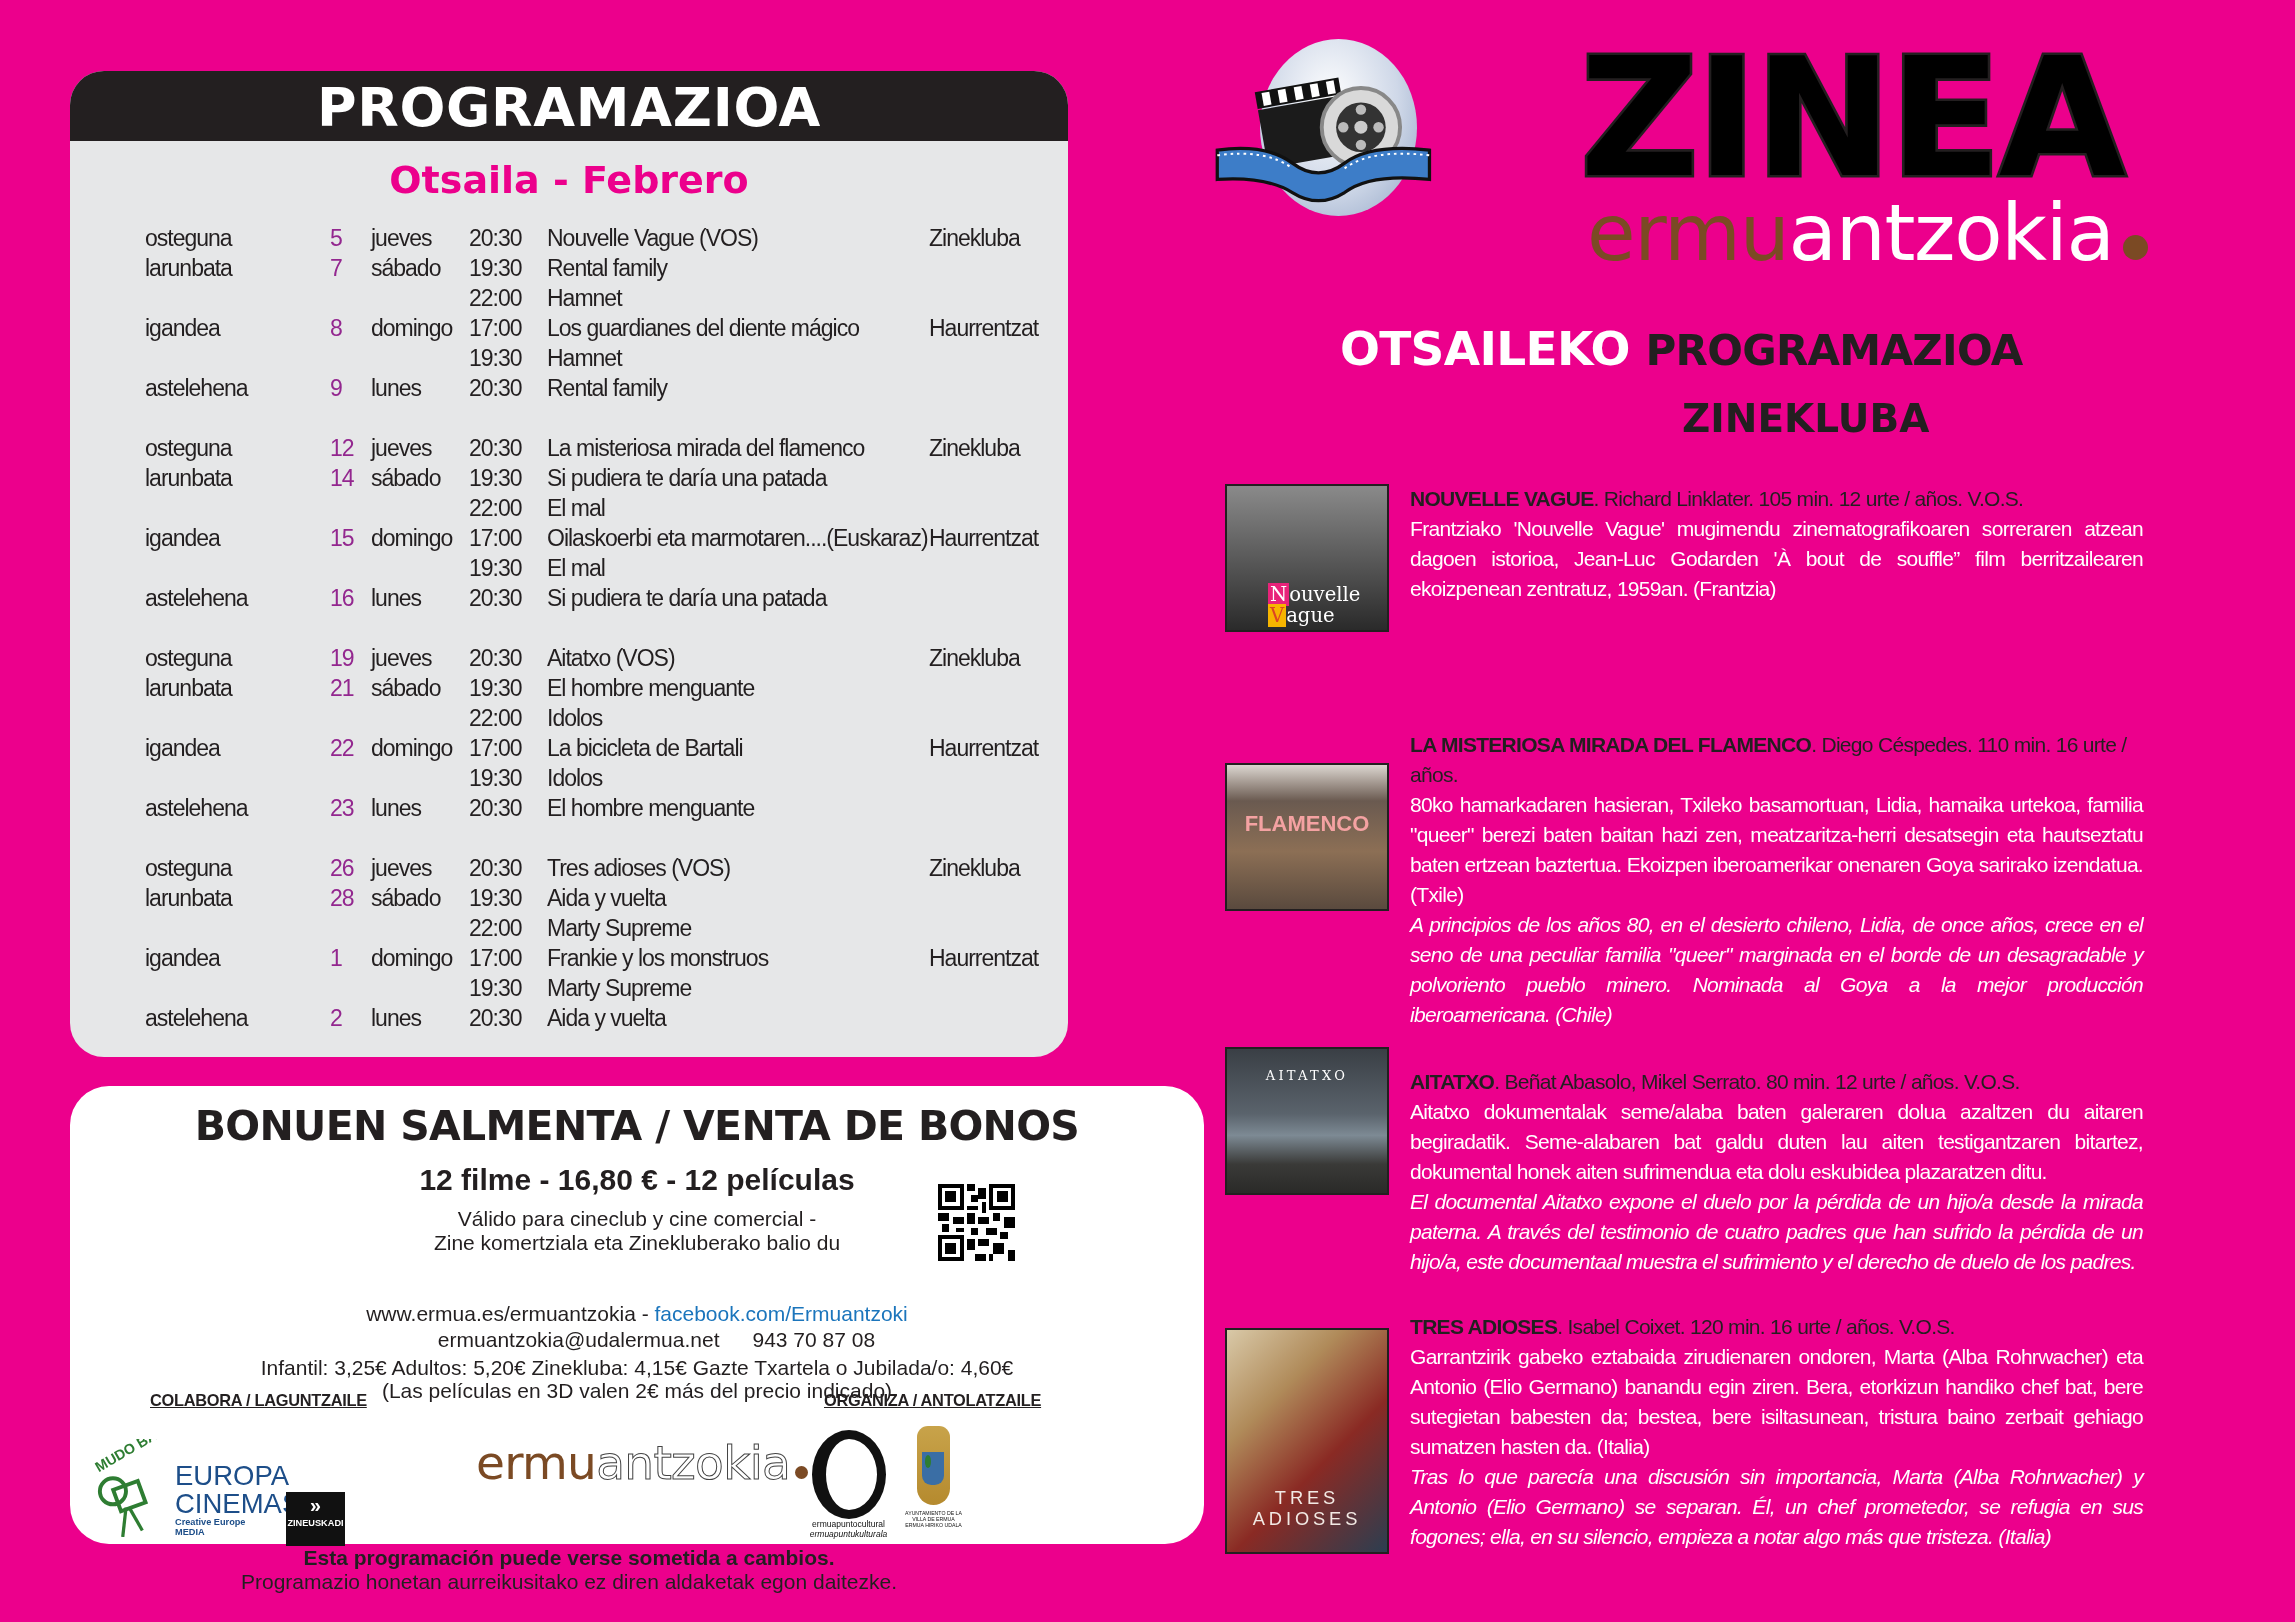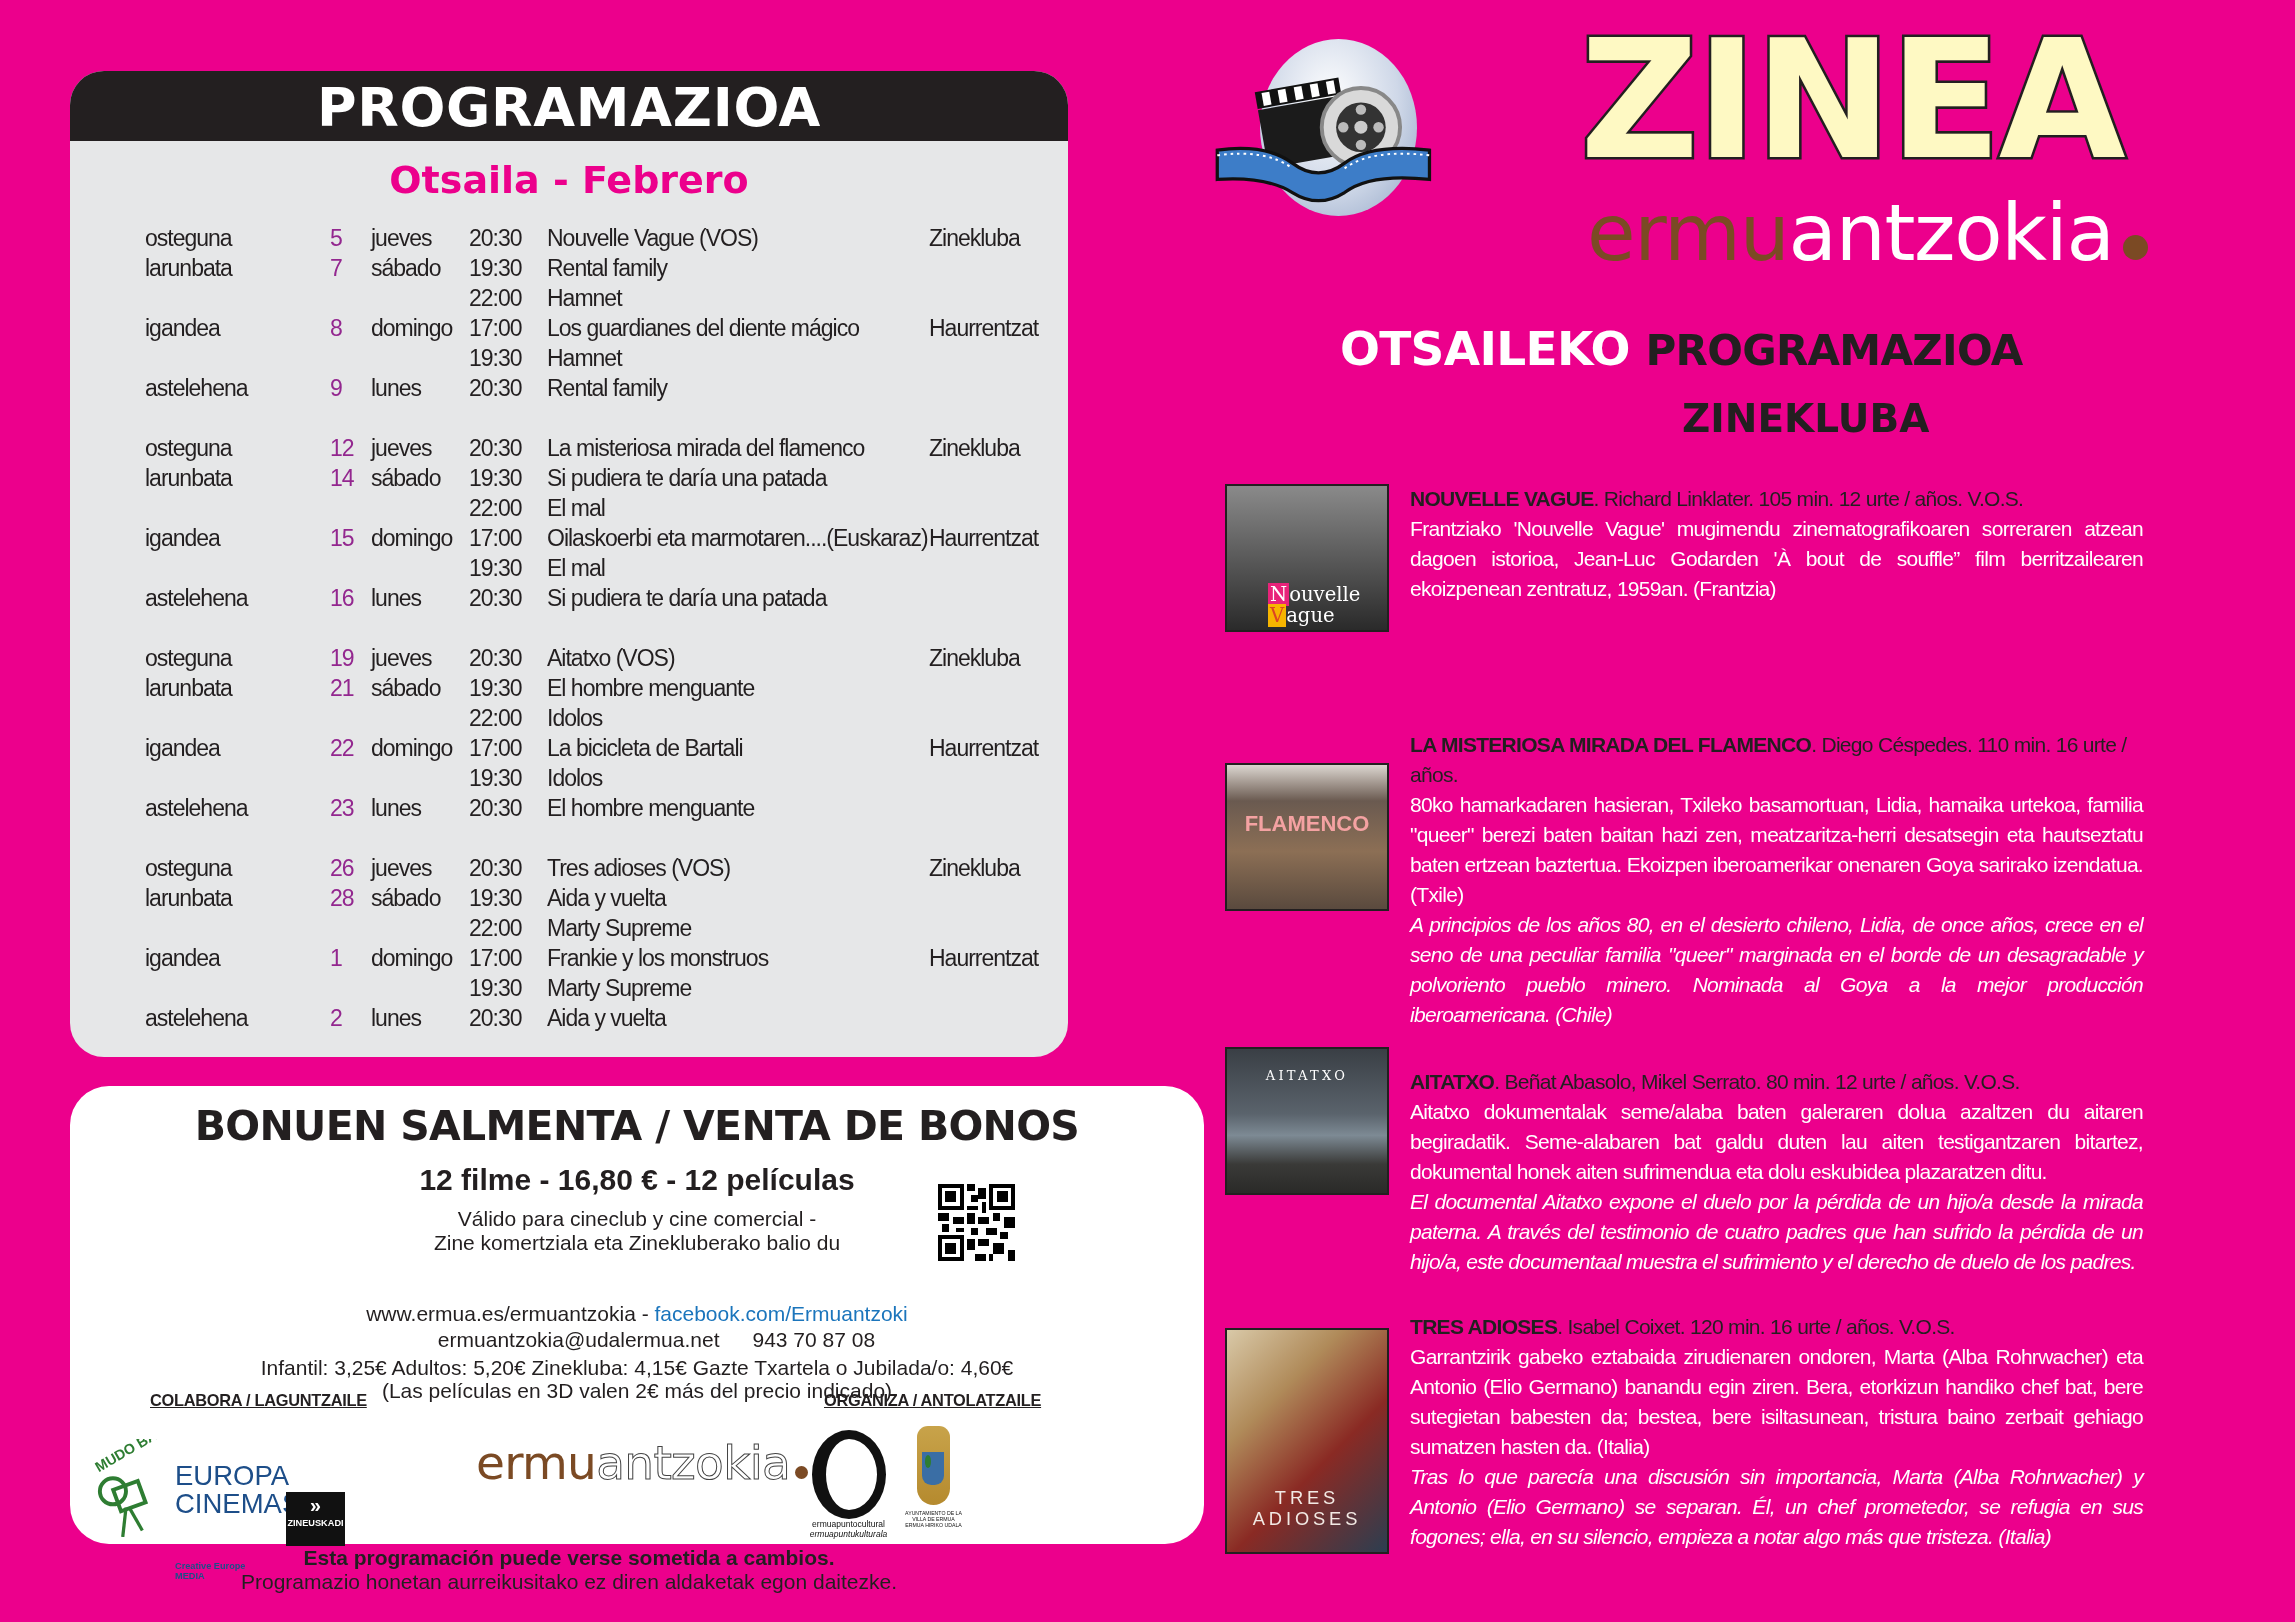--- a/index.html
+++ b/index.html
@@ -64,22 +64,22 @@
     position:absolute; left:70px; width:998px; text-align:center; font-size:21px;
     color:#231F20;
   }
 
   
   .brand-ball {
     position:absolute; left:1260px; top:39px; width:157px; height:177px; border-radius:50%;
     background:radial-gradient(ellipse at 45% 35%, #ffffff 0%, #cfd8e8 55%, #8fa3c4 100%);
   }
   .zinea {
-    position:absolute; left:1580px; top:16px; font-family:"DejaVu Sans", sans-serif;
-    font-weight:bold; font-size:164px; color:#fef9c3; line-height:170px; letter-spacing:-2.6px;
+    position:absolute; left:1580px; top:34px; font-family:"DejaVu Sans", sans-serif;
+    font-weight:bold; font-size:164px; color:#000000; line-height:170px; letter-spacing:-2.6px;
     -webkit-text-stroke:5.2px #231F20; paint-order:stroke fill;
   }
   .ermu-big {
     position:absolute; left:1587px; top:191px; font-family:"DejaVu Sans", sans-serif;
     font-size:79px; line-height:85px; letter-spacing:-1.3px;
   }
   .ermu-brown { color:#7B4A24; }
   .ermu-white { color:#fff; }
   .ermu-dot { display:inline-block; width:25px; height:25px; border-radius:50%; background:#7B4A24; margin-left:9.2px; }
   .head-otsaileko {
@@ -370,21 +370,21 @@
       <circle cx="35" cy="80" r="20" fill="none" stroke="#2E7D32" stroke-width="6"></circle>
       <rect x="40" y="70" width="40" height="35" fill="none" stroke="#2E7D32" stroke-width="6" transform="rotate(-20 60 87)"></rect>
       <line x1="55" y1="105" x2="50" y2="150" stroke="#2E7D32" stroke-width="5"></line>
       <line x1="60" y1="105" x2="80" y2="140" stroke="#2E7D32" stroke-width="5"></line>
       <text x="5" y="40" font-size="22" font-weight="bold" fill="#2E7D32" font-family="Liberation Sans, sans-serif" transform="rotate(-30 30 30)">MUDO BAGOT</text>
     </svg>
   </div>
   <div class="logo" style="left:105px; top:376px; width:92px; font-family:'Liberation Sans',sans-serif; color:#1D4E89;">
     <div style="font-size:27.5px; line-height:27.5px;">EUROPA</div>
     <div style="font-size:27.5px; line-height:27.5px;">CINEMAS</div>
-    <div style="font-size:9.2px; font-weight:bold;margin-top:44px;">Creative Europe MEDIA</div>
+    <div style="font-size:9.2px; font-weight:bold;">Creative Europe MEDIA</div>
   </div>
   <div class="logo" style="left:216px; top:406px; width:59px; height:54px; background:#111; color:#fff; font-size:9.2px; font-weight:bold; text-align:center;">
     <div style="font-size:19.6px; line-height:26px;">»</div>
     <div>ZINEUSKADI</div>
   </div>
   <div class="logo" style="left:406px; top:349px; font-family:'DejaVu Sans',sans-serif; font-size:47px; letter-spacing:-0.7px;">
     <span style="color:#7B4A24">ermu</span><span style="color:#fff; -webkit-text-stroke:1px #444;">antzokia</span><span style="display:inline-block;width:13px;height:13px;border-radius:50%;background:#7B4A24;margin-left:5.2px;"></span>
   </div>
   <div class="logo" style="left:739px; top:344px; width:79px; text-align:center;">
     <div style="width:51px; height:71px; border-radius:50%; border:9.2px solid #111; border-left-width:14.4px; margin:0 auto;"></div>

